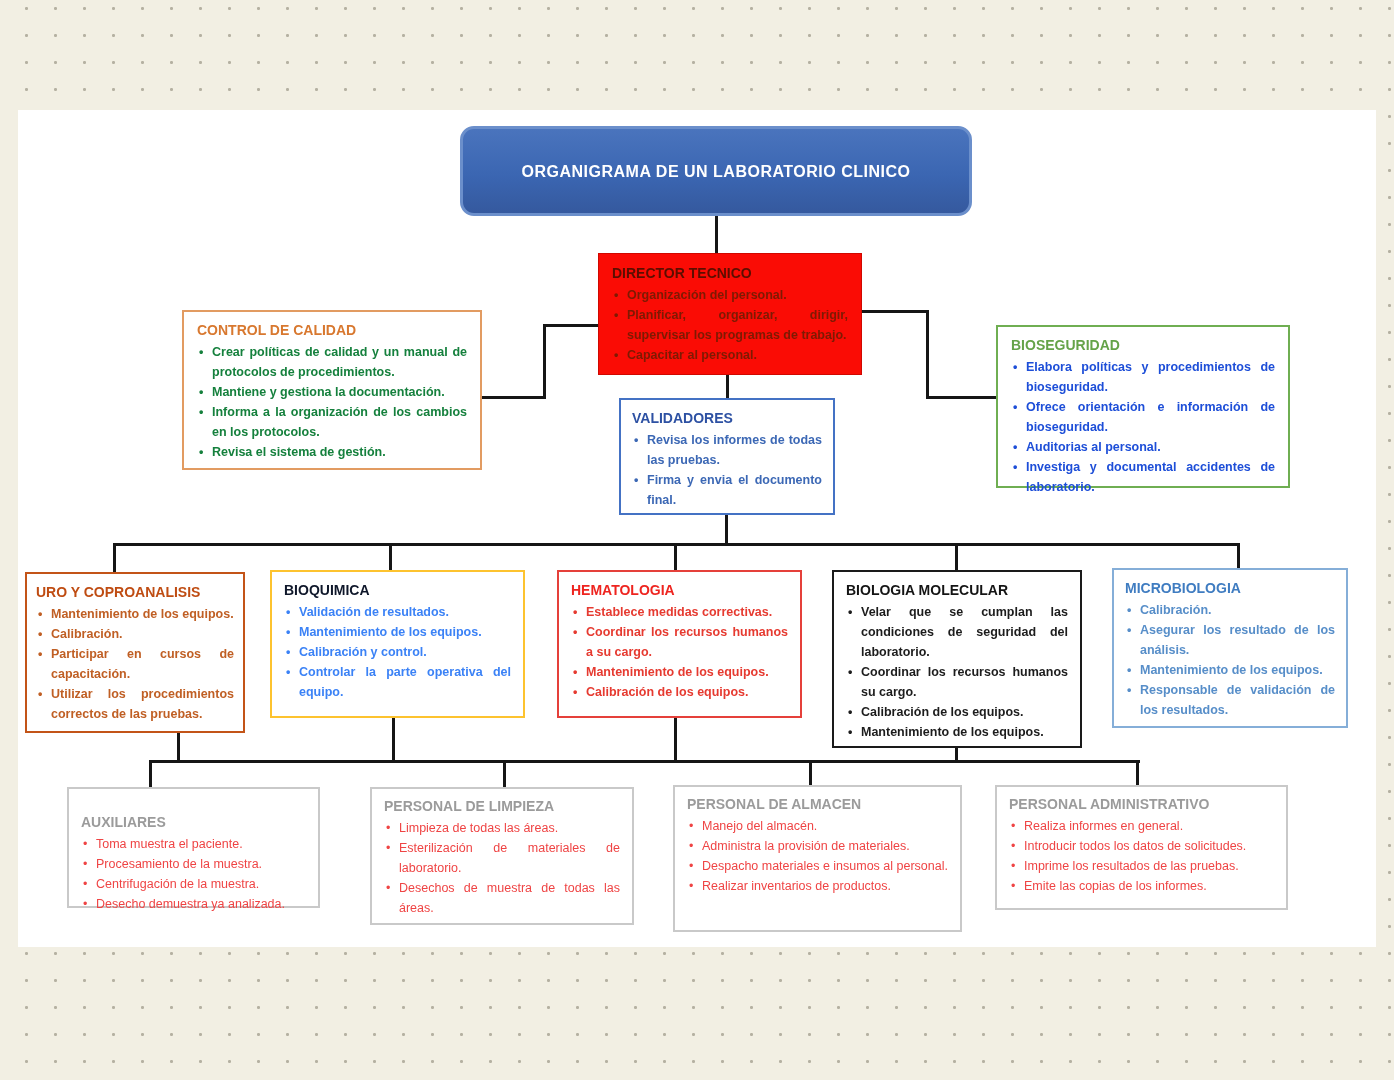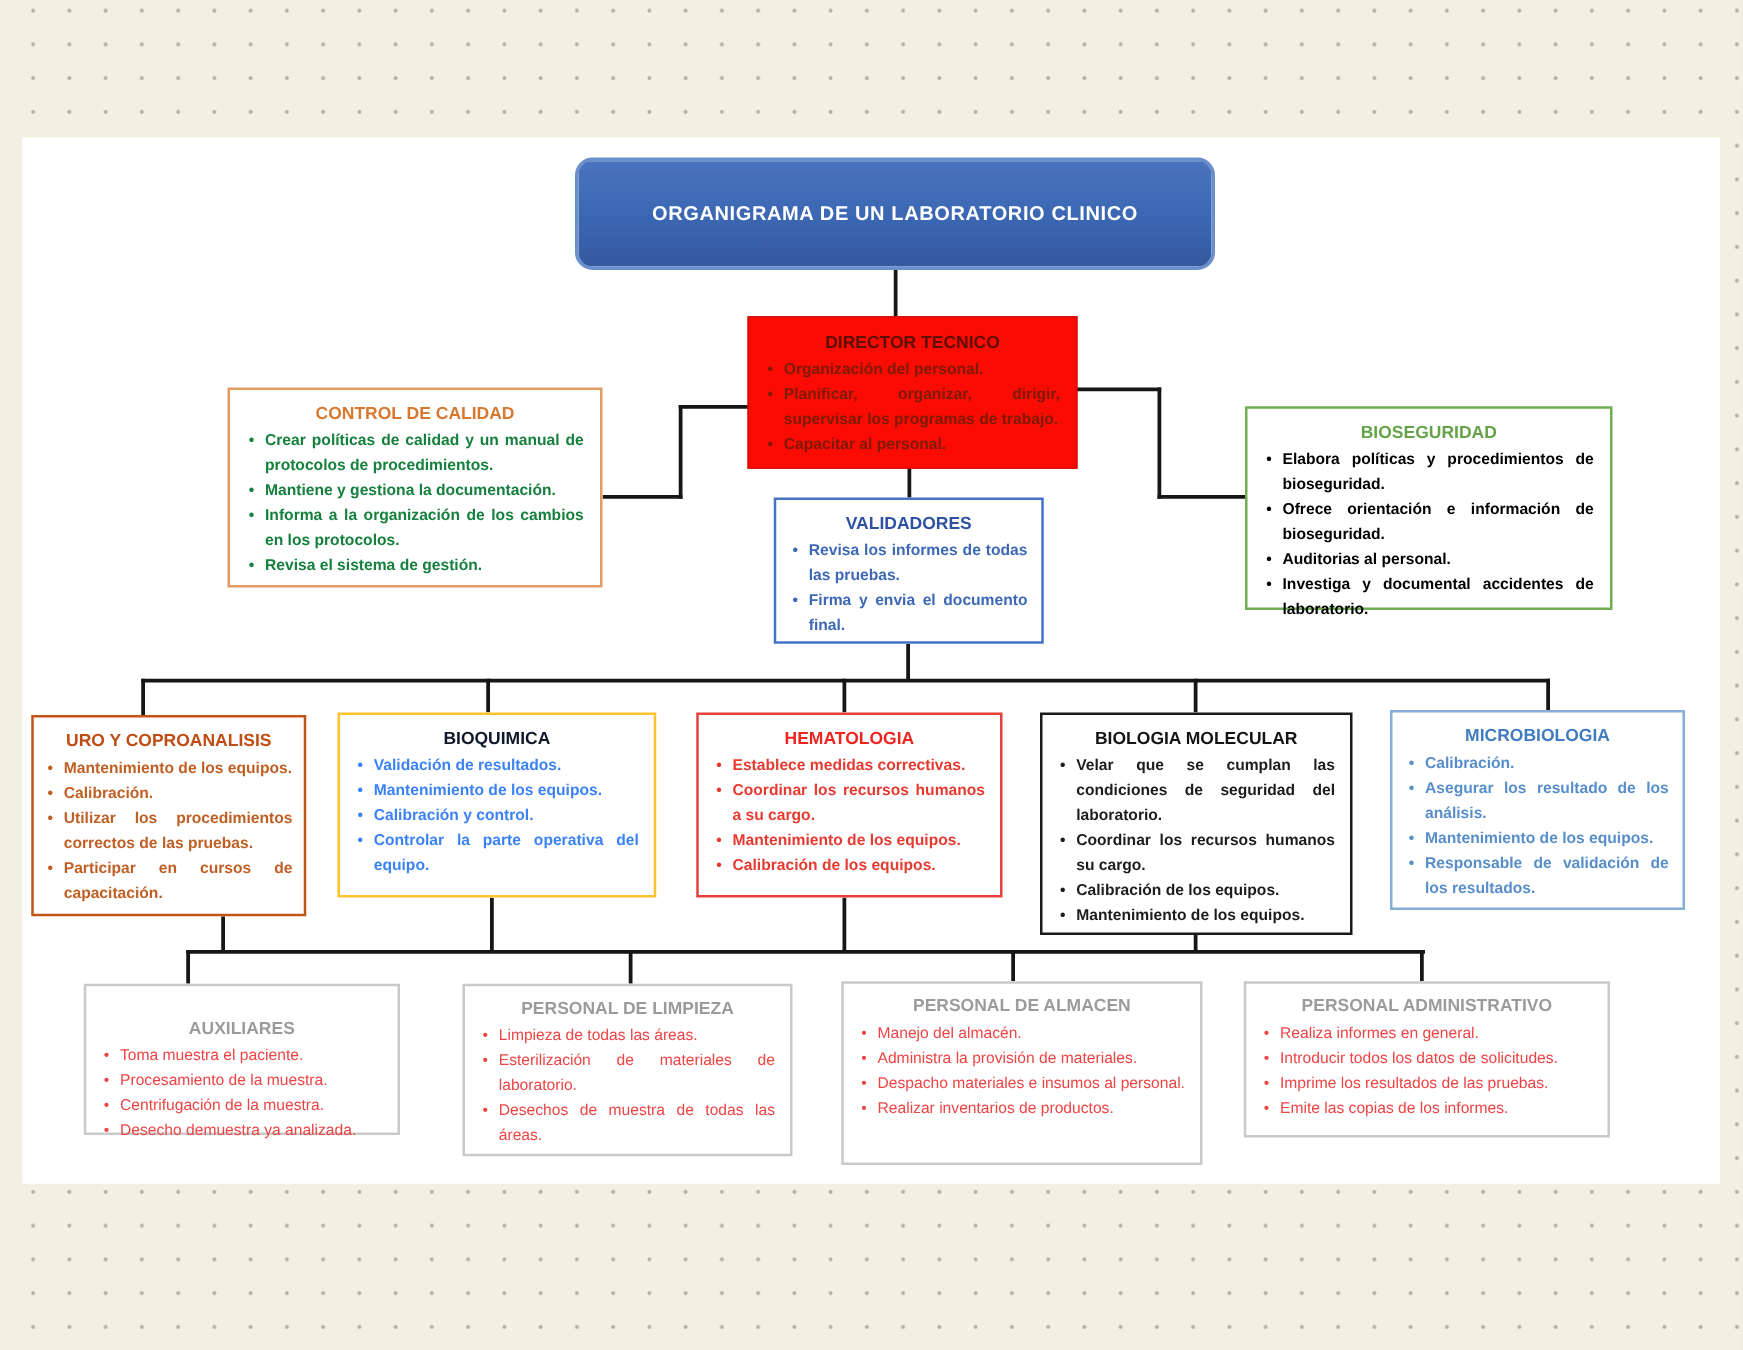--- a/index.html
+++ b/index.html
@@ -5,21 +5,21 @@
   html,body{margin:0;padding:0;background:#e9e6d8;}
   .stage{
     position:relative;width:1394px;height:1080px;overflow:hidden;
     background-color:#f2efe3;
     background-image:radial-gradient(circle,#b5b1a2 1.2px,rgba(0,0,0,0) 1.9px);
     background-size:29px 27px;background-position:12px 22px;
     font-family:"Liberation Sans",sans-serif;
   }
   .canvas{position:absolute;left:18px;top:110px;width:1358px;height:837px;background:#ffffff;}
   .node{position:absolute;background:#ffffff;box-sizing:border-box;padding:6px 9px 6px 9px;}
-  .node-title{font-weight:700;text-align:center;font-size:14px;line-height:20px;margin-bottom:2px;}
+  .node-title{font-weight:700;text-align:left;font-size:14px;line-height:20px;margin-bottom:2px;}
   .bullets{font-size:12.5px;font-weight:600;line-height:20px;}
   .bi{position:relative;padding-left:15px;text-align:justify;}
   .bi::before{content:"\2022";position:absolute;left:2px;top:0;}
   
   .banner{
     position:absolute;left:460px;top:126px;width:512px;height:90px;box-sizing:border-box;
     background:linear-gradient(180deg,#4a74bd 0%,#3b66b2 55%,#35599e 100%);
     border:3px solid #6b8fcb;border-radius:14px;
     display:flex;align-items:center;justify-content:center;text-align:center;
     color:#ffffff;font-weight:700;font-size:16px;line-height:31px;letter-spacing:.5px;
@@ -27,21 +27,21 @@
   }
   
   .director{background:#fa0c05;border:1px solid #d00800;}
   .director .node-title{color:#5c0e00;}
   .director .bullets{color:#7d1a03;}
   .control{border:2px solid #e29b61;}
   .control .node-title{color:#d8782f;}
   .control .bullets{color:#15803d;}
   .bioseg{border:2px solid #6fae52;}
   .bioseg .node-title{color:#65a349;}
-  .bioseg .bullets{color:#000000;}
+  .bioseg .bullets{color:#1d4ed8;}
   .valid{border:2px solid #4472c4;}
   .valid .node-title{color:#2d51a3;}
   .valid .bullets{color:#3c68b5;}
   .uro{border:2px solid #c35418;}
   .uro .node-title{color:#bf4c12;}
   .uro .bullets{color:#c05f24;}
   .bioq{border:2px solid #fdc32f;}
   .bioq .node-title{color:#0f172a;}
   .bioq .bullets{color:#3b82f6;}
   .hema{border:2px solid #e5403a;}
@@ -129,22 +129,22 @@
       <div class="bi">Revisa los informes de todas las pruebas.</div>
       <div class="bi">Firma y envia el documento final.</div>
     </div>
   </div>
 
   <div class="node uro" style="left:25px;top:572px;width:220px;height:161px;padding:8px 9px;">
     <div class="node-title">URO Y COPROANALISIS</div>
     <div class="bullets">
       <div class="bi">Mantenimiento de los equipos.</div>
       <div class="bi">Calibración.</div>
+      <div class="bi">Participar en cursos de capacitación.</div>
       <div class="bi">Utilizar los procedimientos correctos de las pruebas.</div>
-      <div class="bi">Participar en cursos de capacitación.</div>
     </div>
   </div>
 
   <div class="node bioq" style="left:270px;top:570px;width:255px;height:148px;padding:8px 12px;">
     <div class="node-title">BIOQUIMICA</div>
     <div class="bullets">
       <div class="bi">Validación de resultados.</div>
       <div class="bi">Mantenimiento de los equipos.</div>
       <div class="bi">Calibración y control.</div>
       <div class="bi">Controlar la parte operativa del equipo.</div>

